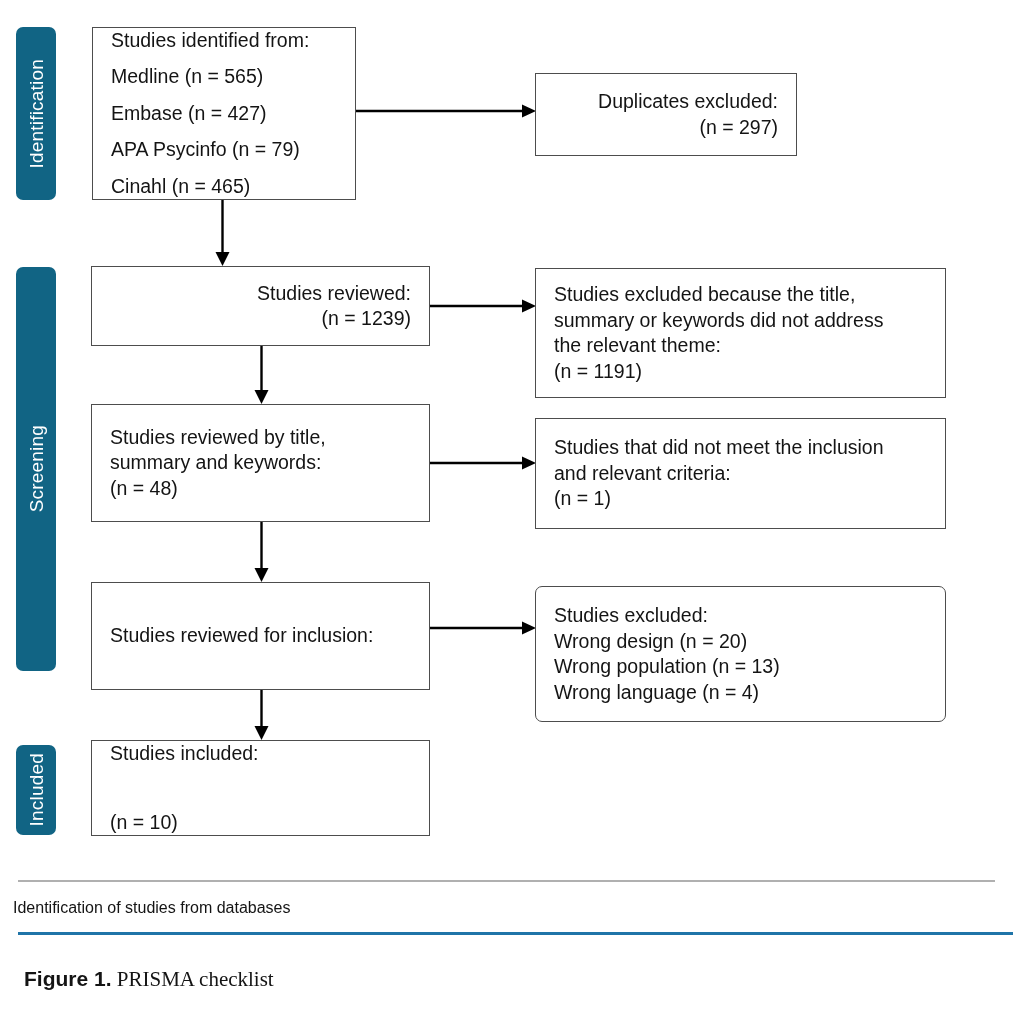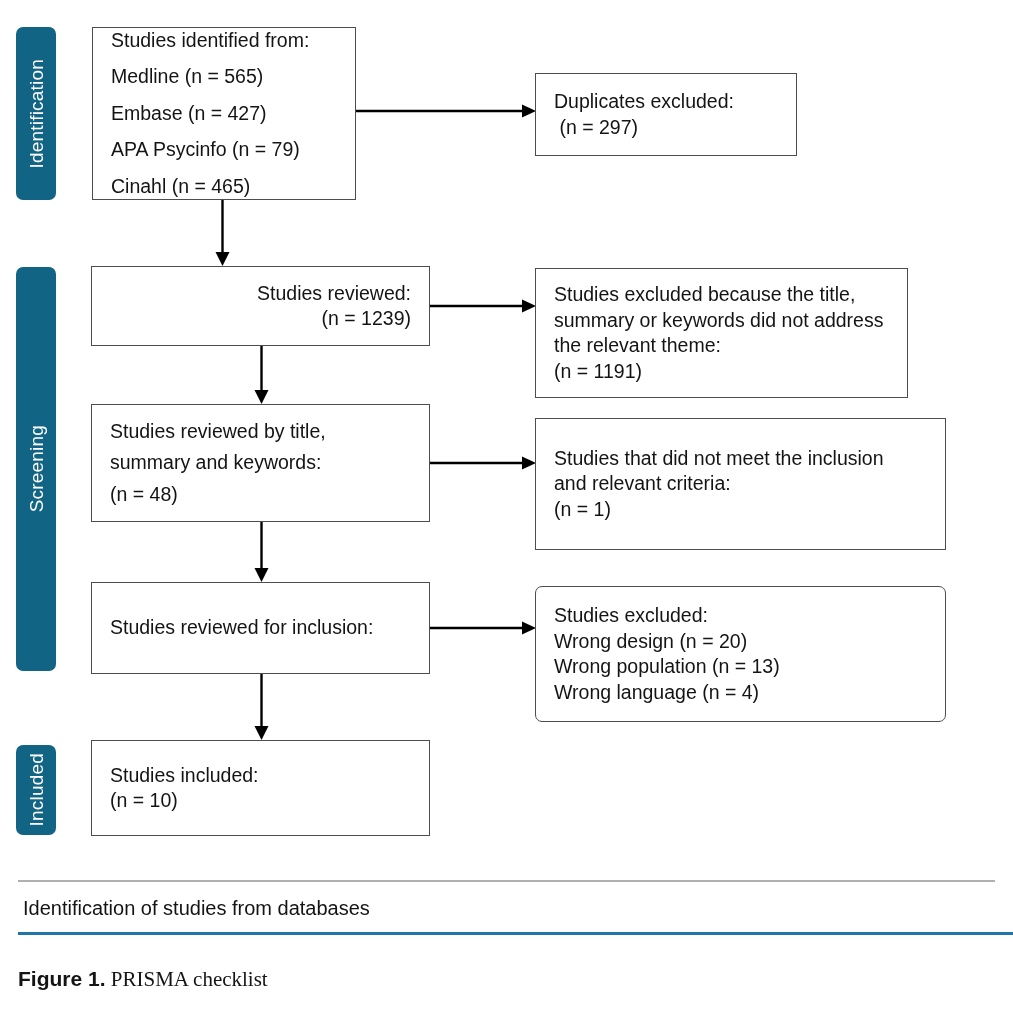--- a/index.html
+++ b/index.html
@@ -58,67 +58,68 @@
     padding: 0 18px;
   }
   .flow-box .line {
     font-size: 19.5px;
     line-height: 25.5px;
     white-space: pre;
     color: #141414;
   }
 
   #box-identified        { left: 92px;  top: 27px;  width: 264px; height: 173px; justify-content: space-between; }
-  #box-duplicates        { left: 535px; top: 73px;  width: 262px; height: 83px;  }
+  #box-duplicates        { left: 535px; top: 73px;  width: 262px; height: 83px; align-items: flex-end;  }
   #box-reviewed          { left: 91px;  top: 266px; width: 339px; height: 80px; align-items: flex-end;  }
-  #box-excluded-title    { left: 535px; top: 268px; width: 373px; height: 130px; }
-  #box-reviewed-title    { left: 91px;  top: 404px; width: 339px; height: 118px; gap: 6px; }
-  #box-excluded-criteria { left: 535px; top: 418px; width: 411px; height: 132px; }
-  #box-reviewed-incl     { left: 91px;  top: 582px; width: 339px; height: 92px;  }
+  #box-excluded-title    { left: 535px; top: 268px; width: 411px; height: 130px; }
+  #box-reviewed-title    { left: 91px;  top: 404px; width: 339px; height: 118px; }
+  #box-excluded-criteria { left: 535px; top: 418px; width: 411px; height: 111px; }
+  #box-reviewed-incl     { left: 91px;  top: 582px; width: 339px; height: 108px;  }
   #box-excluded-reasons  { left: 535px; top: 586px; width: 411px; height: 136px; border-radius: 7px; }
-  #box-included          { left: 91px;  top: 740px; width: 339px; height: 96px;  }
+  #box-included          { left: 91px;  top: 740px; width: 339px; height: 96px; justify-content: space-between;  }
 
   
   .connector {
     position: absolute;
     overflow: visible;
   }
   .connector svg { display: block; overflow: visible; }
 
   
   #footer-rule-top {
     position: absolute;
     left: 18px; top: 880px;
     width: 977px; height: 2px;
     background: #b0b0b0;
   }
   #footer-caption {
     position: absolute;
-    left: 23px; top: 898px;
-    font-size: 20px;
+    left: 13px; top: 898px;
+    font-size: 16px;
     color: #141414;
     line-height: 20px;
     white-space: nowrap;
   }
   #footer-rule-bottom {
     position: absolute;
     left: 18px; top: 932px;
     width: 995px; height: 2.5px;
     background: #1f74a8;
   }
   #figure-caption {
     position: absolute;
     left: 18px; top: 966px;
     font-size: 21px;
     line-height: 26px;
     color: #141414;
     white-space: nowrap;
   }
   #figure-caption .fig-label {
     font-weight: bold;
+    margin-left: 6px;
   }
   #figure-caption .fig-title {
     font-weight: normal;
     font-family: Liberation Serif, serif;
   }
 </style>
 </head>
 <body>
 
 <div class="canvas">

